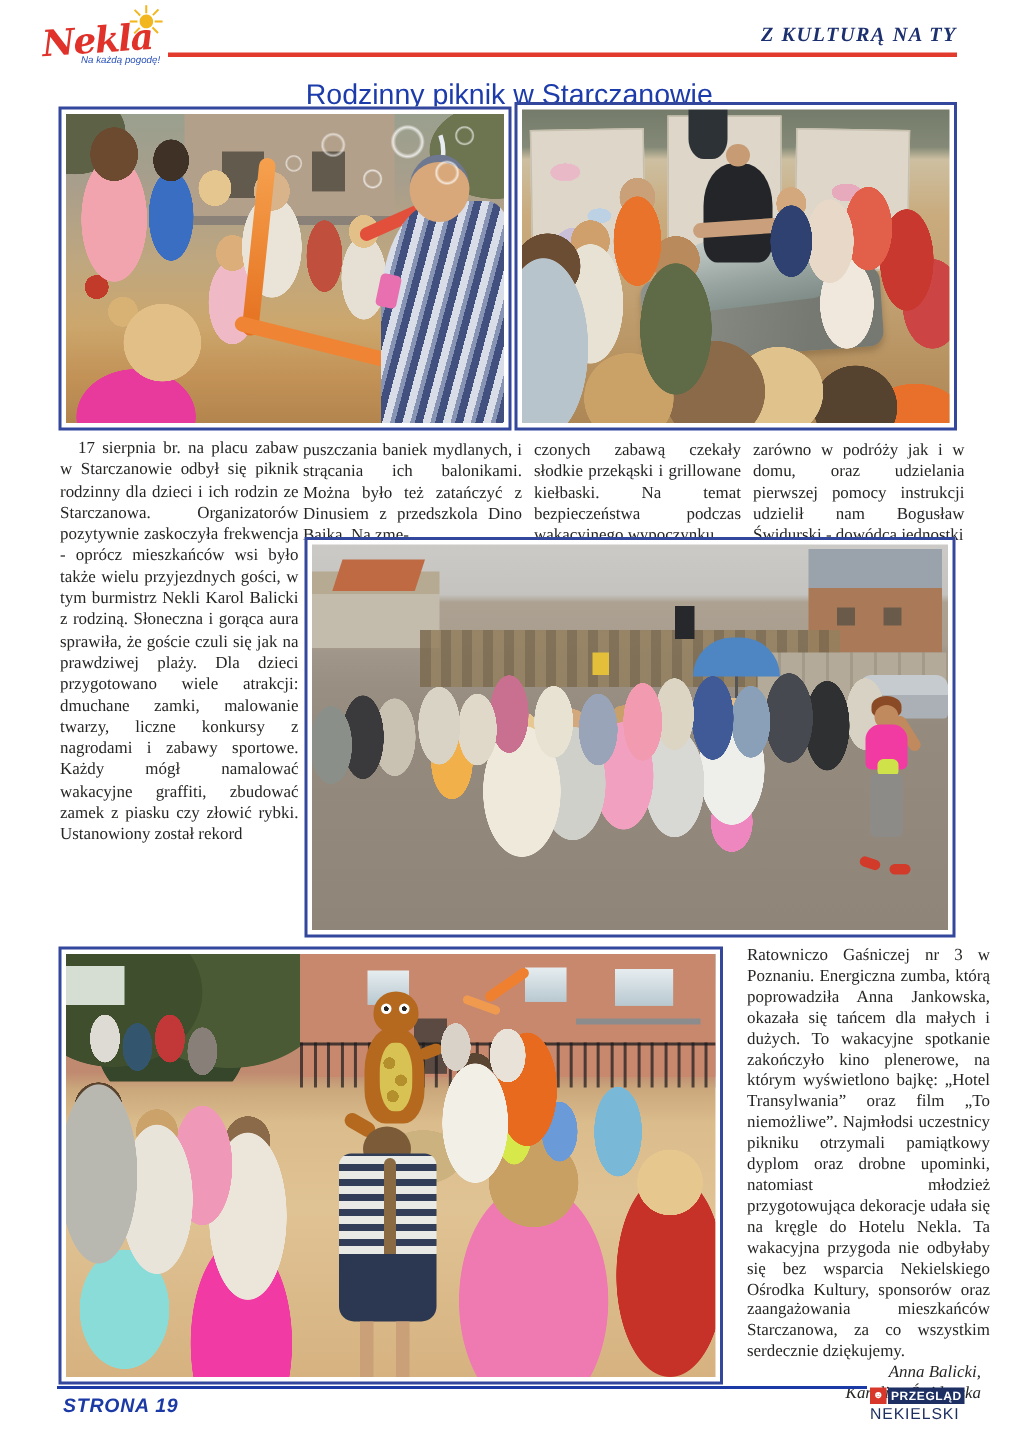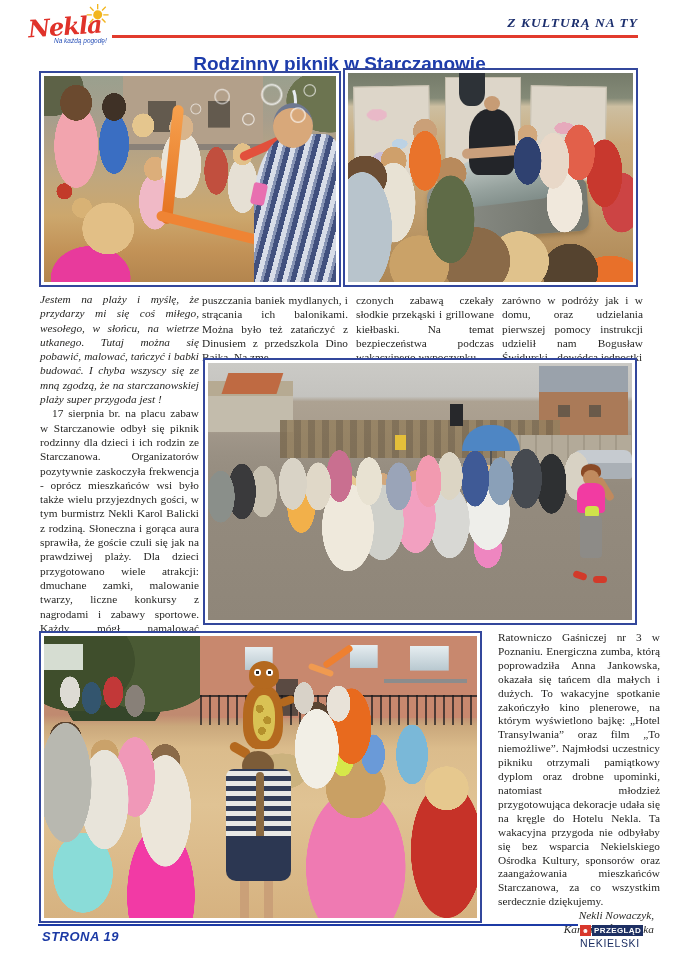--- a/index.html
+++ b/index.html
@@ -12,21 +12,21 @@
   .logo .nekla{position:absolute;left:6px;top:8px;font-family:"DejaVu Serif",serif;
                font-style:italic;font-weight:bold;font-size:24px;color:#e0322a;
                transform:rotate(-4deg);letter-spacing:-1px;}
   .logo .tagline{position:absolute;left:32px;top:33px;font-family:"Liberation Sans",sans-serif;
                  font-size:6.5px;font-style:italic;color:#2a52b8;white-space:nowrap;}
   .red-rule{position:absolute;left:112px;top:35px;width:526px;height:3px;background:#e23b2d;}
   .section-label{position:absolute;right:41px;top:15px;font-family:"Liberation Serif",serif;
                  font-weight:bold;font-style:italic;font-size:13.5px;color:#1c2f6e;
                  letter-spacing:1px;white-space:nowrap;}
   .title{position:absolute;left:0;top:40px;width:679px;text-align:center;
-         font-family:"Liberation Sans",sans-serif;font-weight:bold;font-size:19px;
+         font-family:"Liberation Sans",sans-serif;font-weight:normal;font-size:19px;
          color:#1d3cab;letter-spacing:0px;}
   
   .photo{position:absolute;background:#fff;border:2px solid #33479c;padding:3px;box-sizing:border-box;}
   .art{position:relative;width:100%;height:100%;overflow:hidden;}
   .art div{position:absolute;}
   #photo1{left:39px;top:71px;width:302px;height:216px;}
   #photo2{left:343px;top:68px;width:295px;height:219px;}
   #photo3{left:203px;top:358px;width:434px;height:267px;}
   #photo4{left:39px;top:631px;width:443px;height:292px;}
   
@@ -295,21 +295,20 @@
       <div class="s2-board s2-bd3"></div>
       <div class="s2-jacket"></div>
       <div class="s2-mat"></div>
       <div class="s2-bag"></div>
       <div class="s2-man"></div>
       <div class="s2-people"></div>
     </div>
   </div>
 
   <div class="col" id="col1">
-    <p class="lead">Jestem na plaży i myślę, że przydarzy mi się coś miłego, wesołego, w słońcu, na wietrze utkanego. Tutaj można się pobawić, malować, tańczyć i babki budować. I chyba wszyscy się ze mną zgodzą, że na starczanowskiej plaży super przygoda jest !</p>
     <p class="body-para">17 sierpnia br. na placu zabaw w Starczanowie odbył się piknik rodzinny dla dzieci i ich rodzin ze Starczanowa. Organizatorów pozytywnie zaskoczyła frekwencja - oprócz mieszkańców wsi było także wielu przyjezdnych gości, w tym burmistrz Nekli Karol Balicki z rodziną. Słoneczna i gorąca aura sprawiła, że goście czuli się jak na prawdziwej plaży. Dla dzieci przygotowano wiele atrakcji: dmuchane zamki, malowanie twarzy, liczne konkursy z nagrodami i zabawy sportowe. Każdy mógł namalować wakacyjne graffiti, zbudować zamek z piasku czy złowić rybki. Ustanowiony został rekord</p>
   </div>
   <div class="col" id="col2">
     <p>puszczania baniek mydlanych, i strącania ich balonikami. Można było też zatańczyć z Dinusiem z przedszkola Dino Bajka. Na zmę-</p>
   </div>
   <div class="col" id="col3">
     <p>czonych zabawą czekały słodkie przekąski i grillowane kiełbaski. Na temat bezpieczeństwa podczas wakacyjnego wypoczynku,</p>
   </div>
   <div class="col" id="col4">
     <p>zarówno w podróży jak i w domu, oraz udzielania pierwszej pomocy instrukcji udzielił nam Bogusław Świdurski - dowódca jednostki</p>
@@ -366,21 +365,21 @@
         <div class="g-skirt"></div>
         <div class="g-leg1"></div>
         <div class="g-leg2"></div>
       </div>
     </div>
   </div>
 
   <div class="col" id="col5">
     <p>Ratowniczo Gaśniczej nr 3 w Poznaniu. Energiczna zumba, którą poprowadziła Anna Jankowska, okazała się tańcem dla małych i dużych. To wakacyjne spotkanie zakończyło kino plenerowe, na którym wyświetlono bajkę: „Hotel Transylwania” oraz film „To niemożliwe”. Najmłodsi uczestnicy pikniku otrzymali pamiątkowy dyplom oraz drobne upominki, natomiast młodzież przygotowująca dekoracje udała się na kręgle do Hotelu Nekla. Ta wakacyjna przygoda nie odbyłaby się bez wsparcia Nekielskiego Ośrodka Kultury, sponsorów oraz zaangażowania mieszkańców Starczanowa, za co wszystkim serdecznie dziękujemy.</p>
     <p class="signature">
-      <span>Nekli Nowaczyk,</span><br>
+      <span>Anna Balicki,</span><br>
       <span>Karolina Świdurska</span>
     </p>
   </div>
 
   <div class="footer-rule"></div>
   <div class="page-label">STRONA 19</div>
   <div class="brand">
     <span class="crest">☻</span>
     <span class="top">PRZEGLĄD</span>
     <span class="bottom">NEKIELSKI</span>

